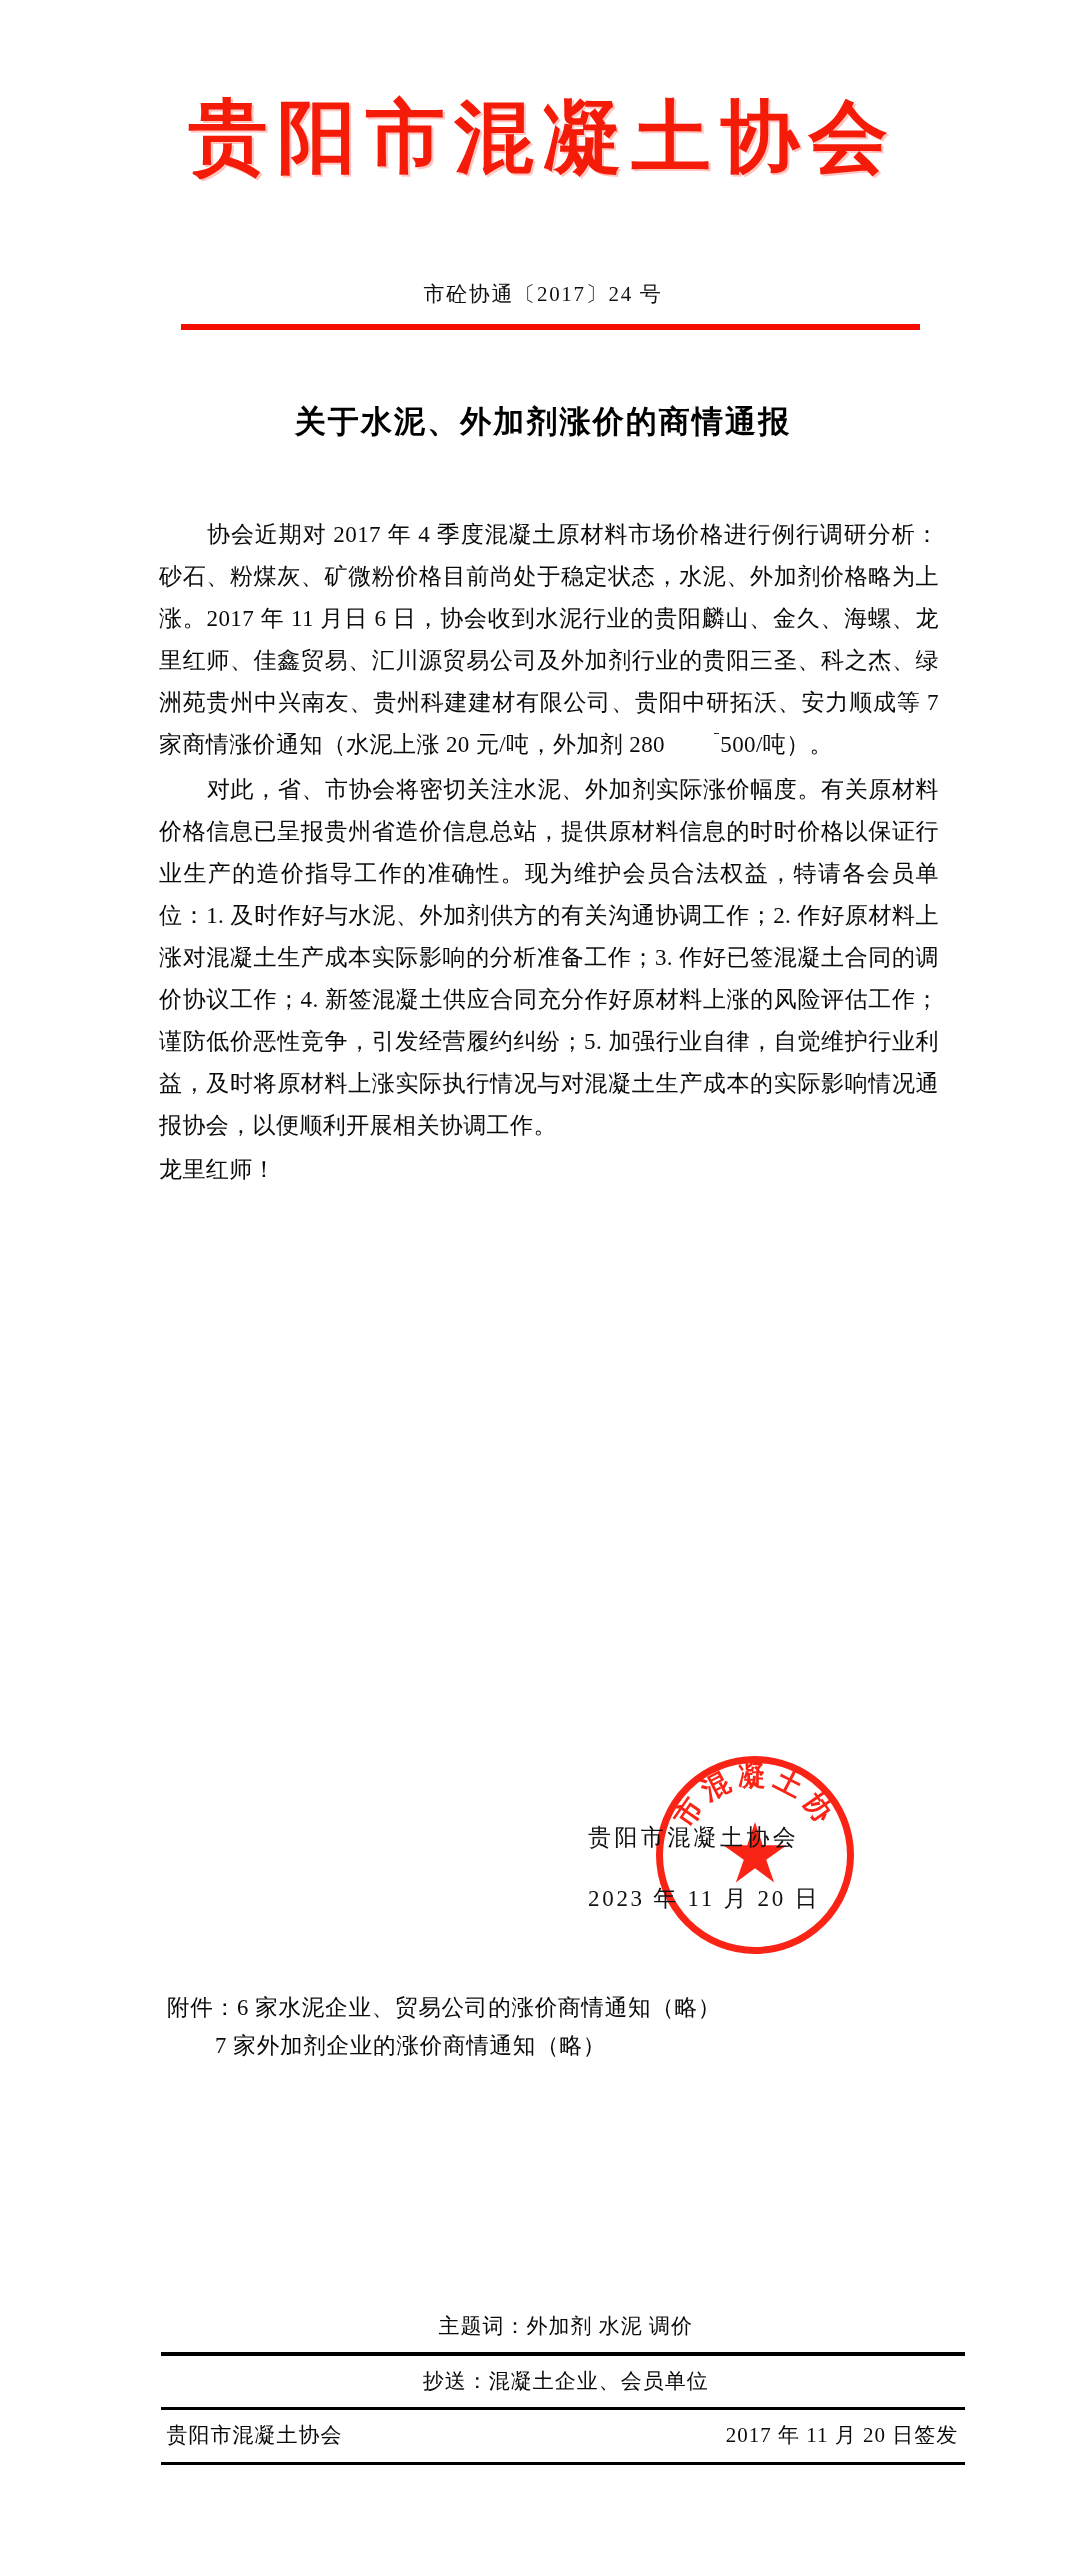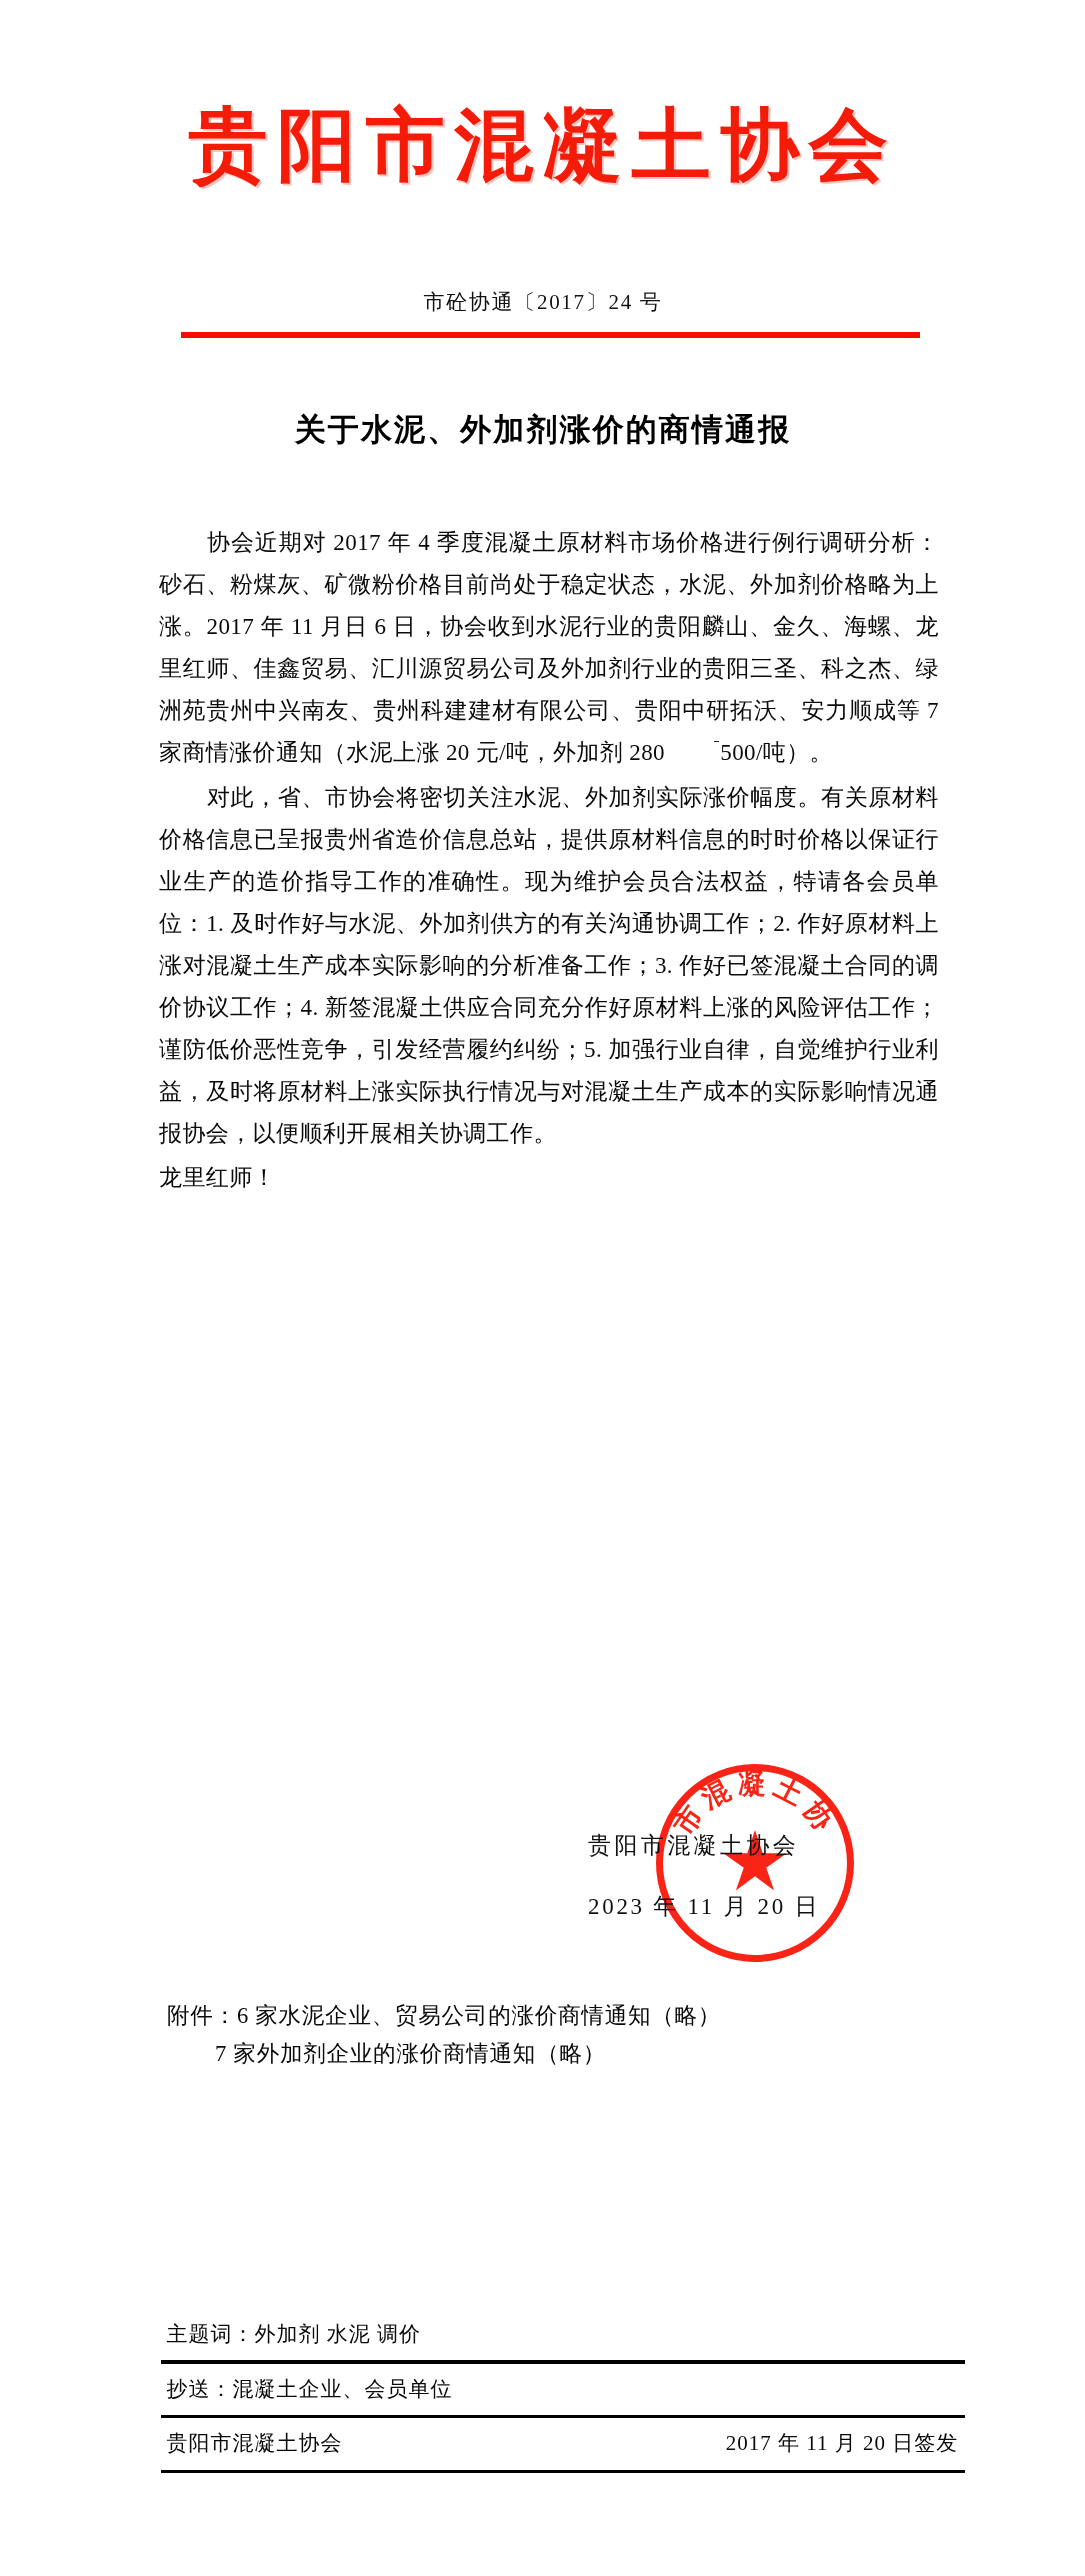--- a/index.html
+++ b/index.html
@@ -11,21 +11,21 @@
     width: 1086px;
     height: 2576px;
     position: relative;
     font-family: "Liberation Serif", "DejaVu Serif", serif;
     color: #000000;
     overflow: hidden;
   }
 
   .page {
     position: absolute;
-    left: 0; top: 16px;
+    left: 0; top: 8px;
     width: 1086px;
     height: 1984px;
     background: #ffffff;
   }
 
   
   .masthead {
     position: absolute;
     left: 0;
     top: 89px;
@@ -201,20 +201,21 @@
     height: 3.4px;
     background: #000;
     width: 100%;
   }
   .footer-cell {
     font-size: 21px;
     letter-spacing: 1px;
     color: #0a0a0a;
     padding: 11px 0 12.3px 5.5px;
     white-space: nowrap;
+    text-align: center;
   }
   .footer-row-split {
     display: flex;
     justify-content: space-between;
     align-items: baseline;
     padding: 11px 0 12.3px 5.5px;
   }
   .footer-row-split .fc {
     font-size: 21px;
     letter-spacing: 1px;

